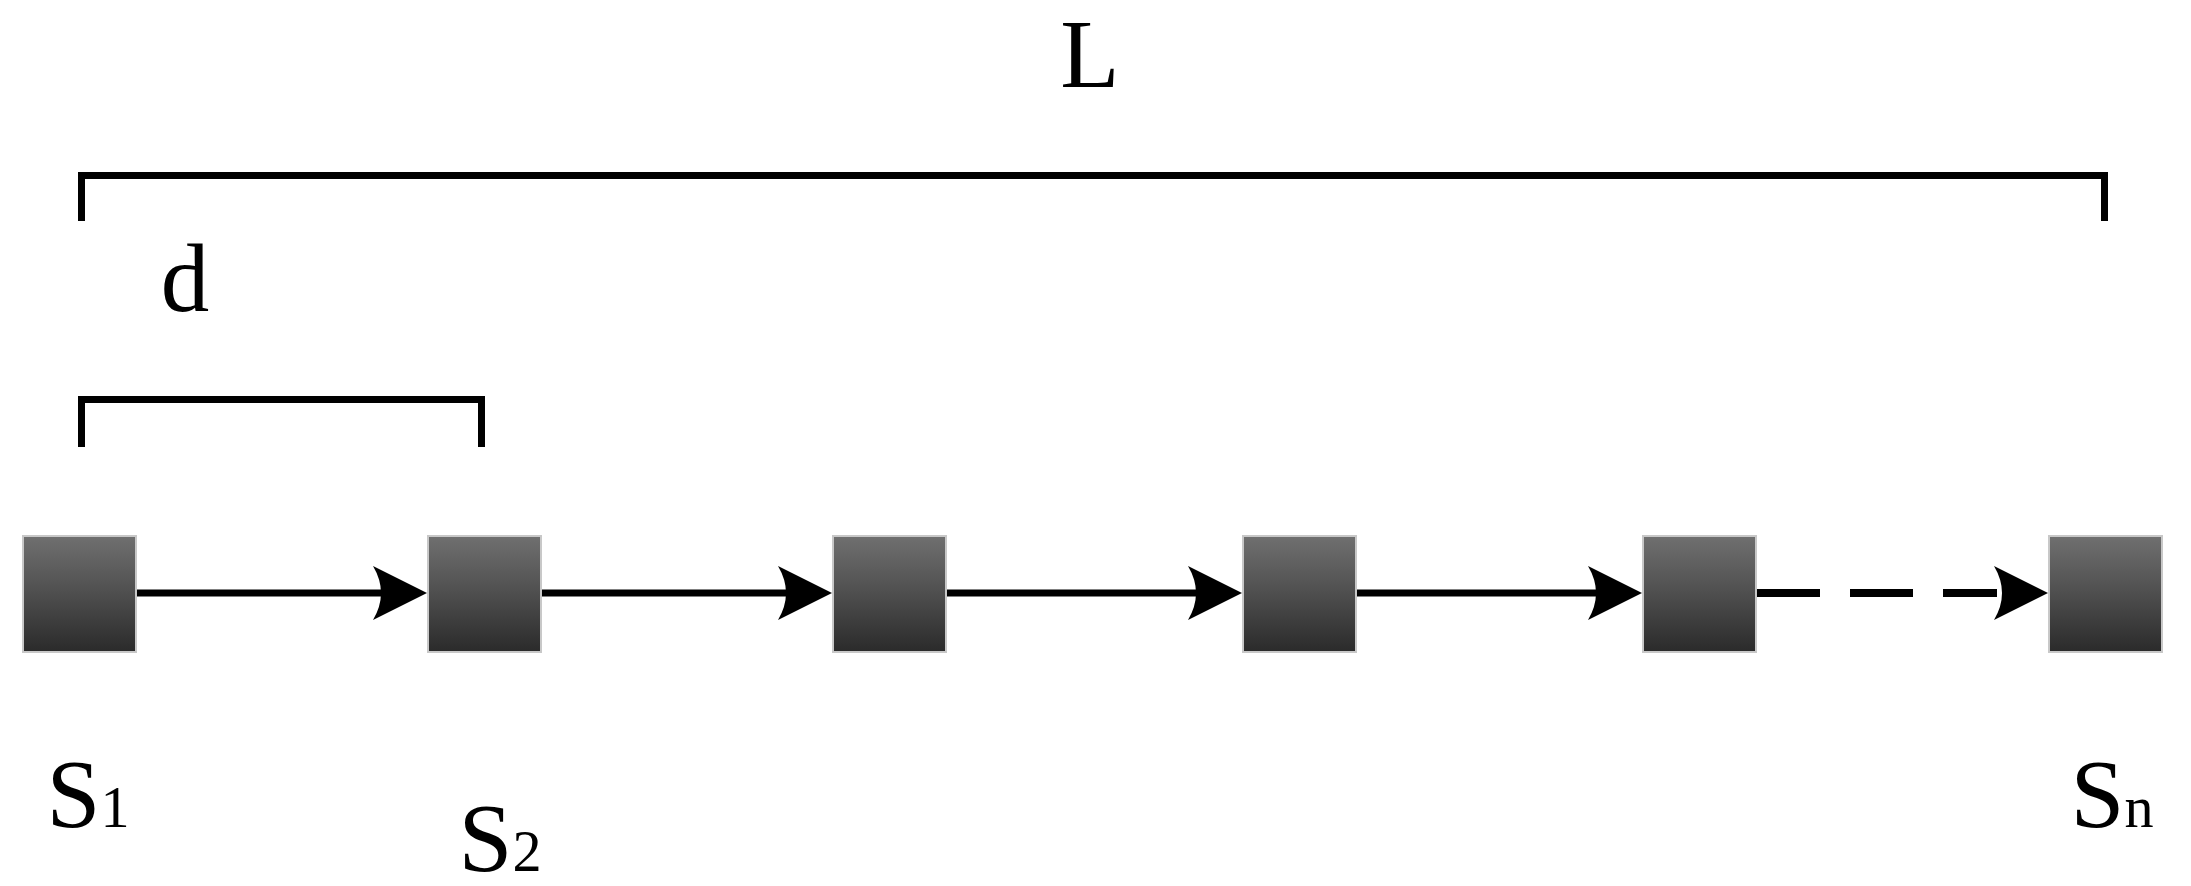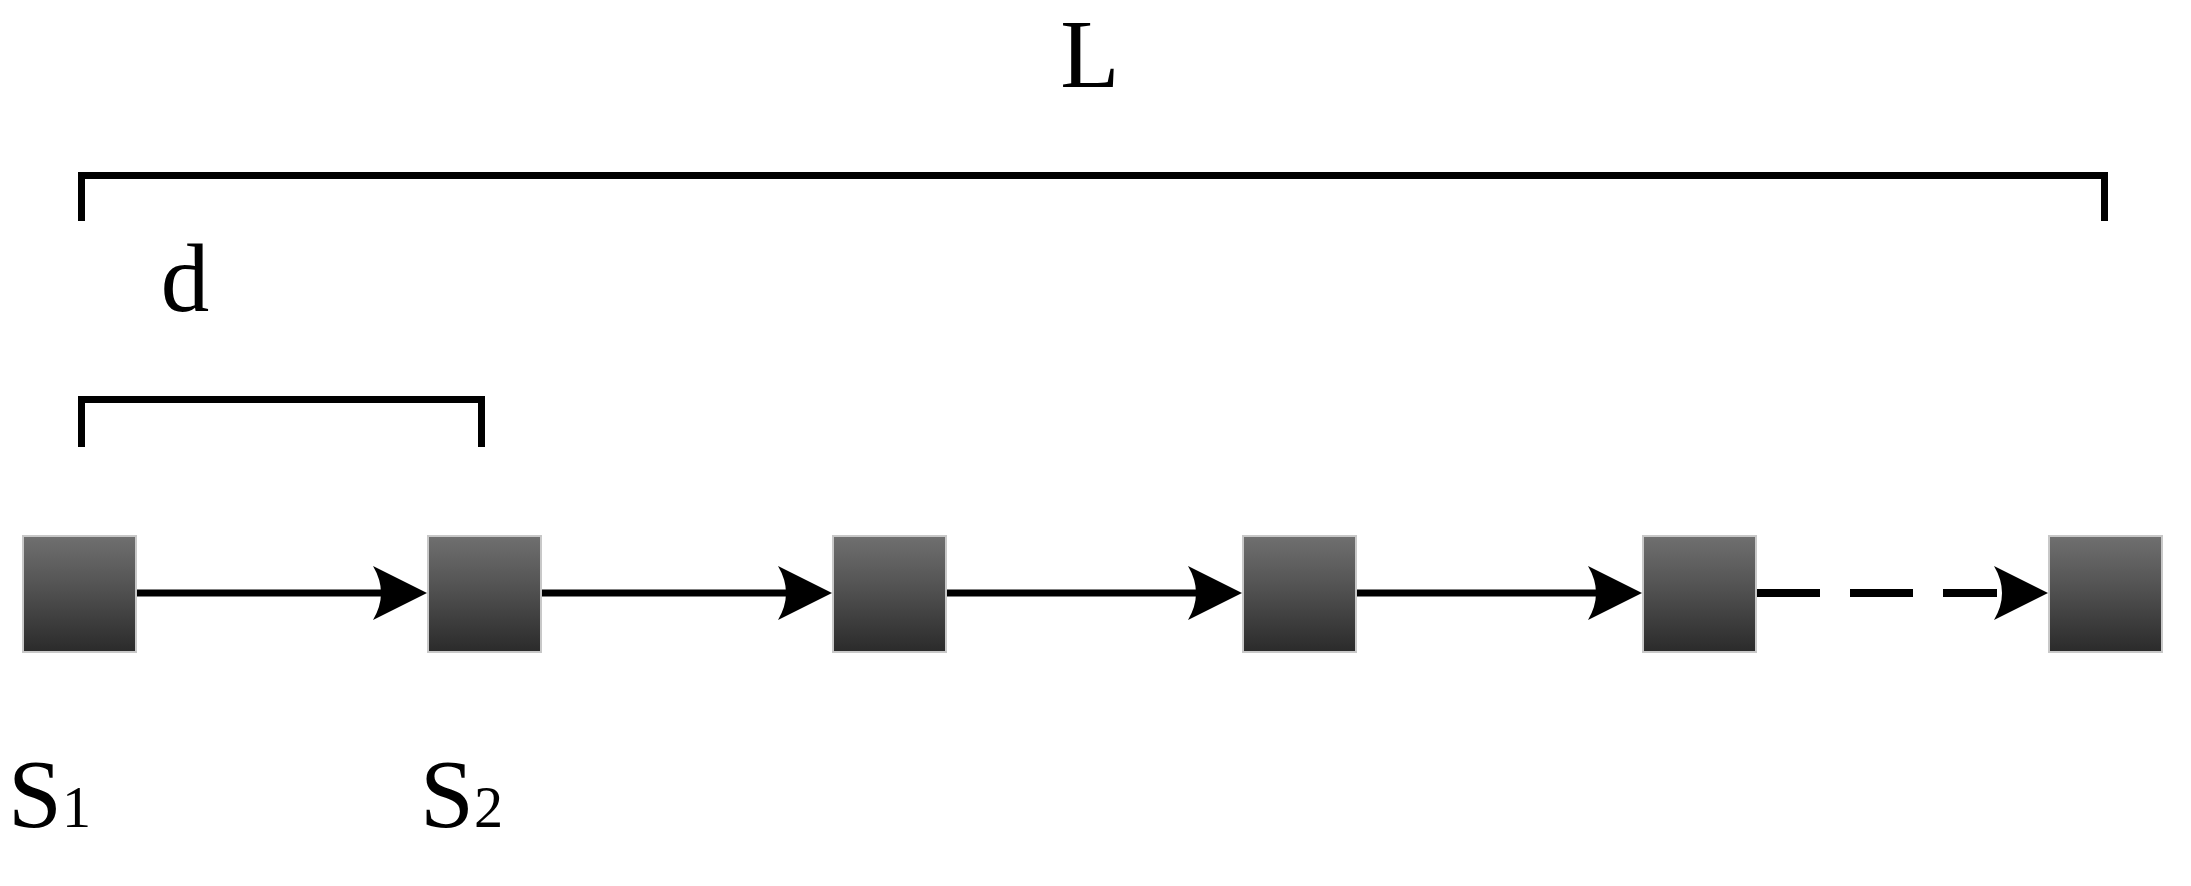--- a/index.html
+++ b/index.html
@@ -55,25 +55,26 @@
   #arrow-3 { left: 947px; }
   #arrow-4 { left: 1357px; }
   #arrow-5 { left: 1757px; }
   
   .node-label {
     position: absolute;
     top: 746px;
     width: 160px;
     font-size: 97px;
     line-height: 1;
+    text-align: center;
     white-space: nowrap;
   }
   .node-label .sub { font-size: 0.6em; }
   #label-s1 { left: 8px; }
-  #label-s2 { left: 420px; }
+  #label-s2 { left: 420px; margin-top: 44px; }
   #label-si { left: 1226px; }
   #label-sn { left: 2032px; }
 </style>
 </head>
 <body>
 
 <div id="figure">
 
   <div class="dim-label" id="length-label">L</div>
   <div class="bracket" id="length-bracket"></div>
@@ -109,14 +110,17 @@
     <line x1="0" y1="30" x2="240" y2="30" stroke="#000000" stroke-width="8" stroke-dasharray="63 30"></line>
     <path d="M291,30 L237,3 Q253,30 237,57 Z" fill="#000000"></path>
   </svg>
 
   <div class="node-label" id="label-s1">
     <span>S</span><span class="sub">1</span>
   </div>
   <div class="node-label" id="label-s2">
     <span>S</span><span class="sub">2</span>
   </div>
+  <div class="node-label" id="label-sn">
+    <span>S</span><span class="sub">n</span>
+  </div>
 
 </div>
 
 </body></html>

